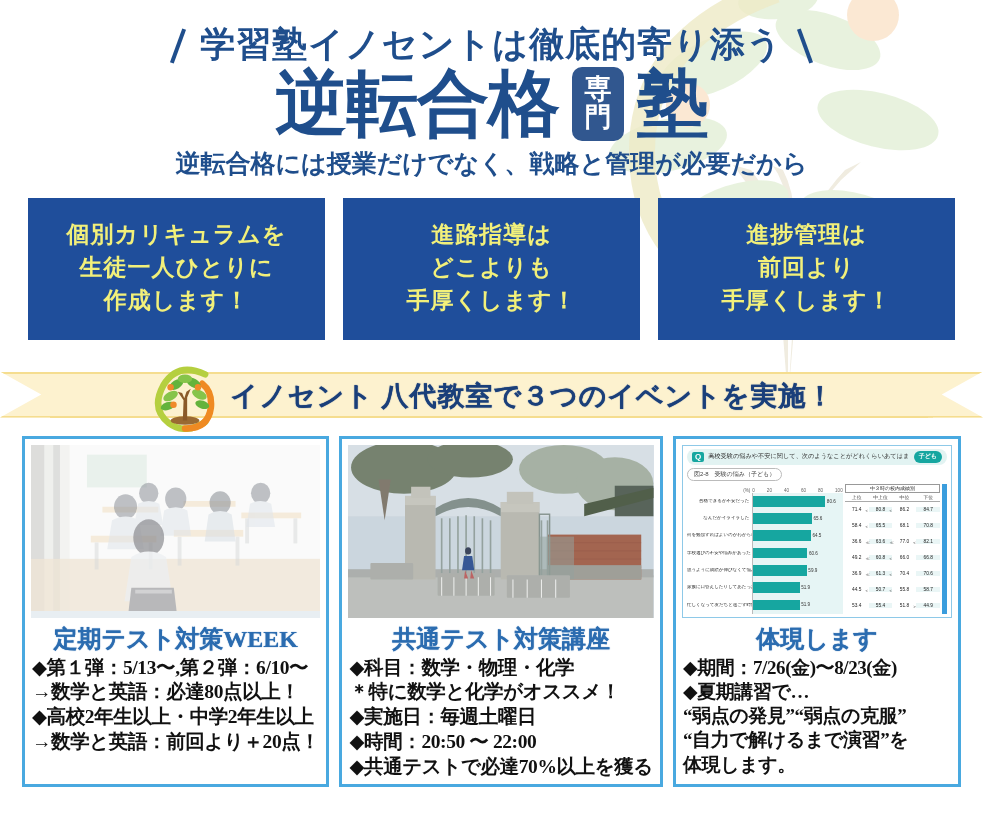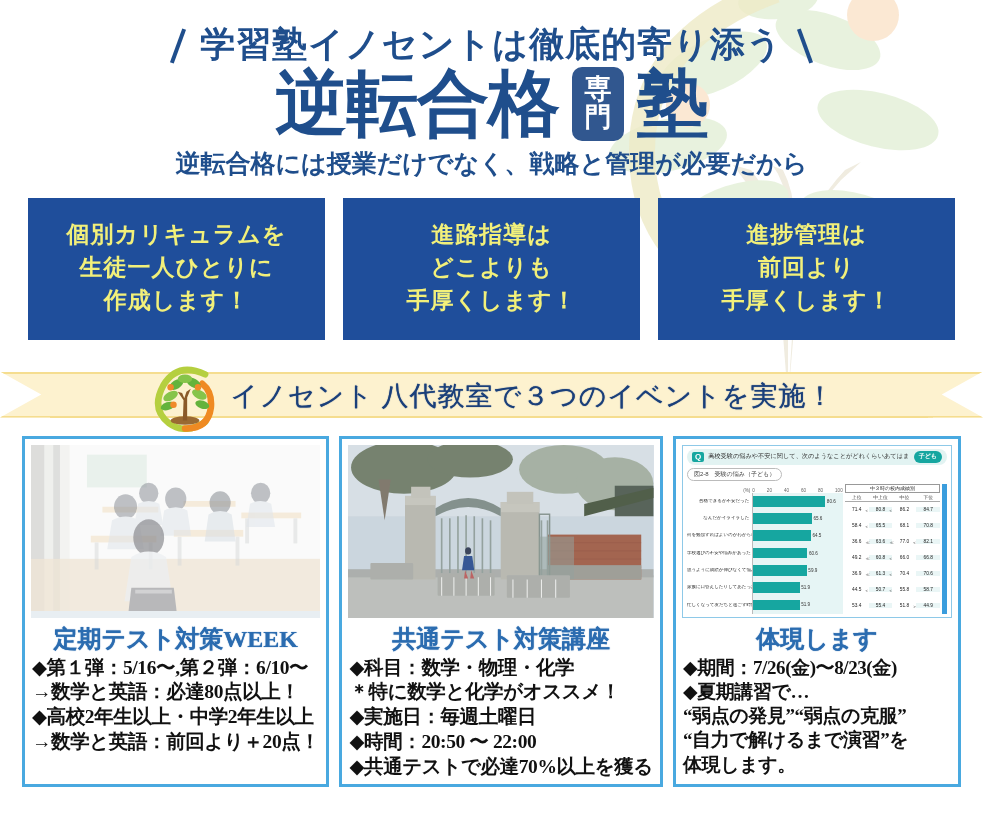--- a/index.html
+++ b/index.html
@@ -161,21 +161,21 @@
     left: 0; right: 0; top: 0; bottom: 0;
     display: flex;
     align-items: center;
     justify-content: center;
     gap: 10px;
     z-index: 3;
   }
   .ribbon-text {
     color: #1a3f7a;
     font-size: 27px;
-    font-weight: normal;
+    font-weight: bold;
     letter-spacing: 1px;
     text-shadow: 0 0 1px #1a3f7a;
   }
   .logo-tree { width: 72px; height: 72px; margin-top: 0px; }
 
   
   .cards {
     display: flex;
     gap: 10px;
     padding: 8px 22px 0 22px;
@@ -482,21 +482,21 @@
             <ellipse cx="122" cy="96" rx="16" ry="19" fill="#3a3a42"></ellipse>
             <path d="M104 116 q18 -11 36 0 l7 46 h-50 z" fill="#dfe4ea"></path>
             <path d="M104 148 l44 0 l3 25 h-50 z" fill="#5d6370"></path>
             <path d="M108 150 h38 v4 h-38z" fill="#9aa0ad"></path>
           </g>
           <rect x="0" y="0" width="300" height="173" fill="#ffffff" opacity="0.42"></rect>
         </svg>
       </div>
       <div class="card-title">定期テスト対策WEEK</div>
       <div class="card-lines">
-        <div class="ln">◆第１弾：5/16〜,第２弾：6/10〜</div>
+        <div class="ln">◆第１弾：5/13〜,第２弾：6/10〜</div>
         <div class="ln">→数学と英語：必達80点以上！</div>
         <div class="ln">◆高校2年生以上・中学2年生以上</div>
         <div class="ln">→数学と英語：前回より＋20点！</div>
       </div>
     </div>
 
     <div class="card card2">
       <div class="card-photo">
         <svg class="photo-gate" viewBox="0 0 300 173" preserveAspectRatio="none" aria-hidden="true">
           <rect width="300" height="173" fill="#c8d4dc"></rect>

